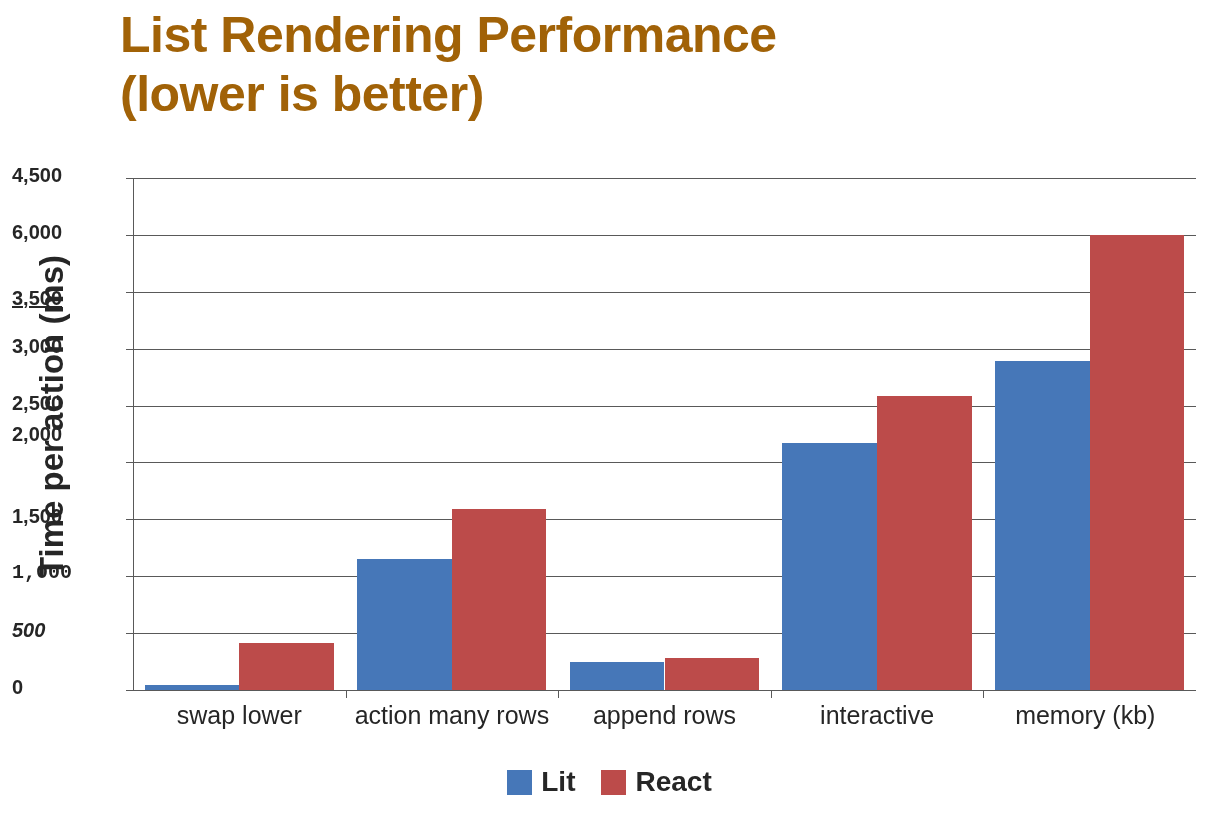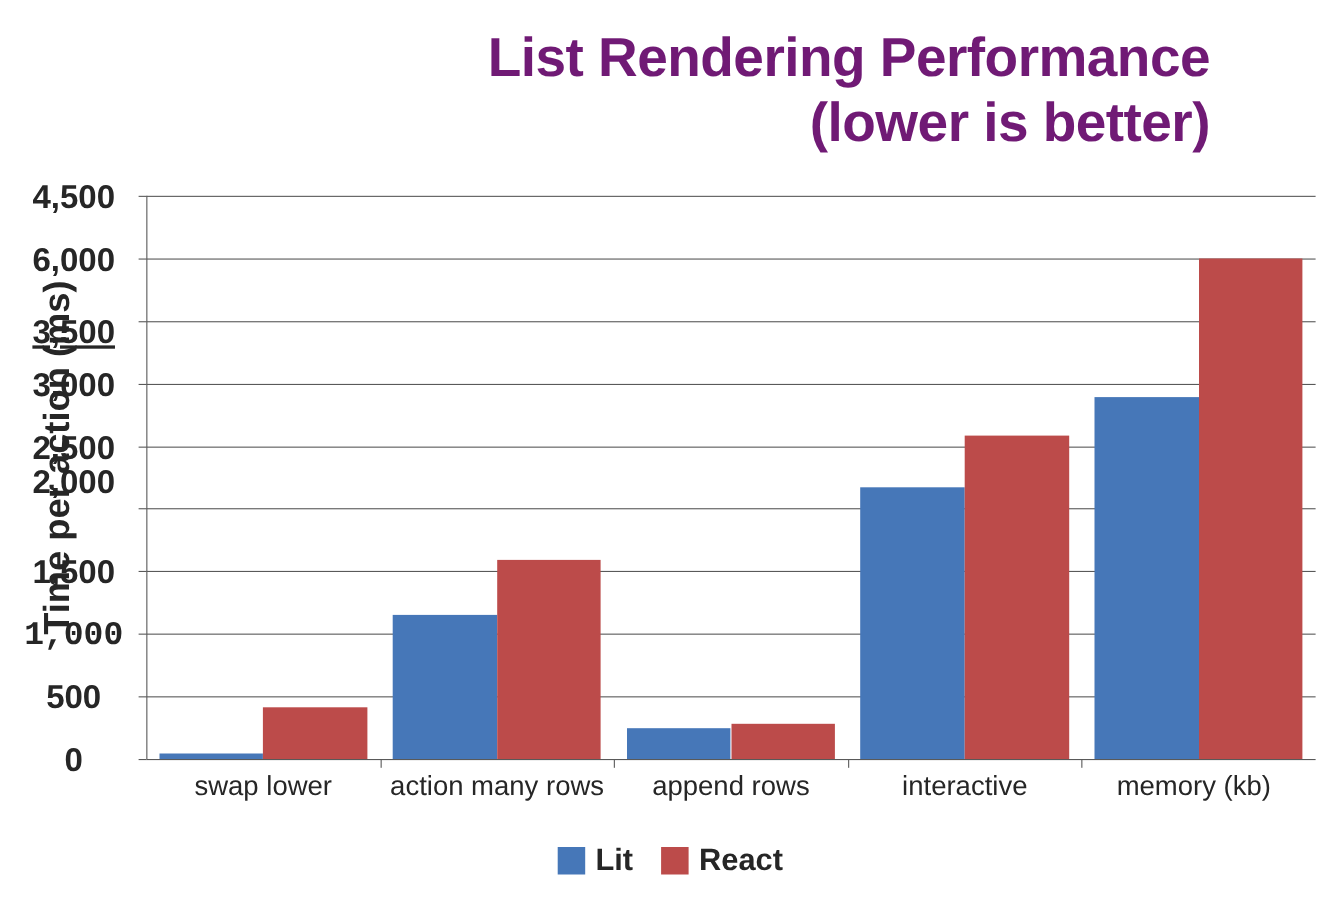--- a/index.html
+++ b/index.html
@@ -20,28 +20,28 @@
     position: absolute;
     left: 0; top: 0;
     width: 1219px;
     height: 820px;
   }
 
   
   .chart-title {
     position: absolute;
     left: 120px;
-    top: 23px;
+    top: 6px;
     width: 980px;
-    text-align: right;
+    text-align: left;
     font-size: 50px;
     font-weight: bold;
     line-height: 1.18;
     letter-spacing: -0.5px;
-    color: #701a75;
+    color: #a16207;
     white-space: pre-line;
   }
 
   
   .y-axis-title {
     position: absolute;
     left: -183px;
     top: 397px;
     width: 470px;
     text-align: center;
@@ -77,22 +77,22 @@
   .gridline.axis-base {
     background: #595959;
     height: 1px;
   }
 
   
   .y-tick-label {
     position: absolute;
     right: 1097px;
     width: 110px;
-    text-align: center;
-    font-size: 30px;
+    text-align: left;
+    font-size: 20px;
     font-weight: bold;
     color: #262626;
     line-height: 1;
   }
   .y-tick-mark {
     position: absolute;
     left: -7px;
     width: 7px;
     height: 1px;
     background: #595959;
@@ -210,21 +210,21 @@
 
   <div id="y-ticks">
       <div class="y-tick-label" style="top: 165px;">4,500</div>
       <div class="y-tick-label" style="top: 221.889px;">6,000</div>
       <div class="y-tick-label" style="top: 288px; text-decoration: underline;">3,500</div>
       <div class="y-tick-label" style="top: 335.667px;">3,000</div>
       <div class="y-tick-label" style="top: 392.556px;">2,500</div>
       <div class="y-tick-label" style="top: 424px;">2,000</div>
       <div class="y-tick-label" style="top: 506.333px;">1,500</div>
       <div class="y-tick-label" style="top: 563.222px; font-family: Liberation Mono, monospace;">1,000</div>
-      <div class="y-tick-label" style="top: 620.111px;">500</div>
+      <div class="y-tick-label" style="top: 620.111px; font-style: italic;">500</div>
       <div class="y-tick-label" style="top: 677px;">0</div>
     </div>
   <div id="x-labels">
       <div class="x-cat-label" style="left: 133px; width: 212.6px;">swap lower</div>
       <div class="x-cat-label" style="left: 345.6px; width: 212.6px;">action many rows</div>
       <div class="x-cat-label" style="left: 558.2px; width: 212.6px;">append rows</div>
       <div class="x-cat-label" style="left: 770.8px; width: 212.6px;">interactive</div>
       <div class="x-cat-label" style="left: 979px; width: 212.6px;">memory (kb)</div>
     </div>
 

